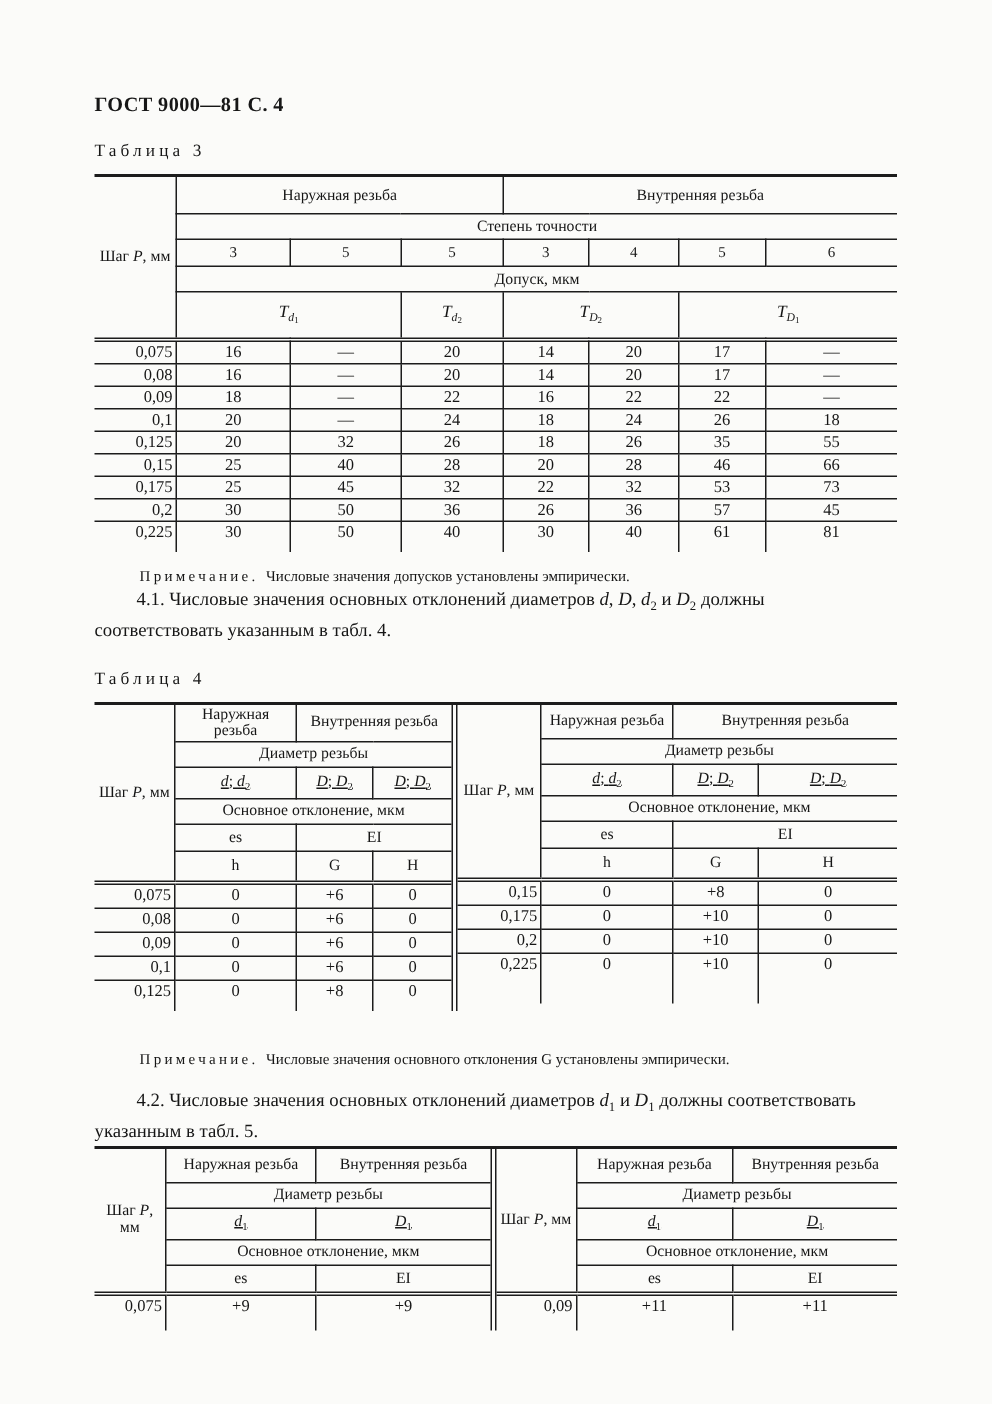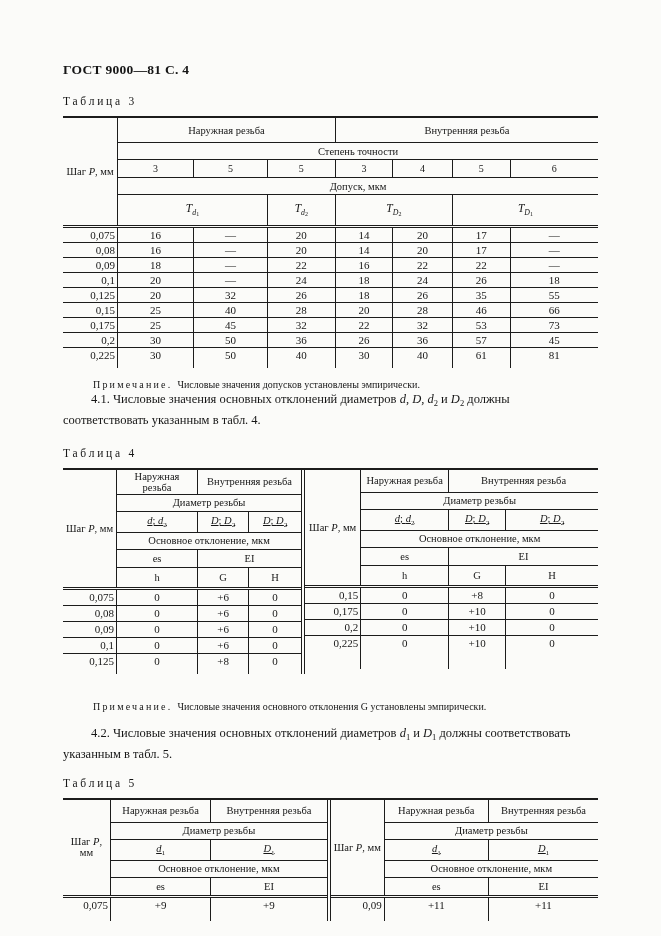--- a/index.html
+++ b/index.html
@@ -347,21 +347,20 @@
       </table>
     </div>
   </div>
 
   <p class="note" style="margin-top:27px">
     <span class="note-label">Примечание.</span><span>Числовые значения основного отклонения G установлены эмпирически.</span>
   </p>
 
   <p class="para mt12"><span>4.2. Числовые значения основных отклонений диаметров </span><span class="rt-i">d</span><span class="rt-sub">1</span><span> и </span><span class="rt-i">D</span><span class="rt-sub">1</span><span> должны соответствовать указанным в табл. 5.</span></p>
 
-  <div class="tbl-caption" style="margin-top:13px">Таблица 5</div>
 
   <div class="twin">
     <div class="half-l5">
       <table class="gt t45 t5">
         <colgroup>
             <col style="width:18%">
             <col style="width:38%">
             <col style="width:44%">
           </colgroup>
         <thead>

